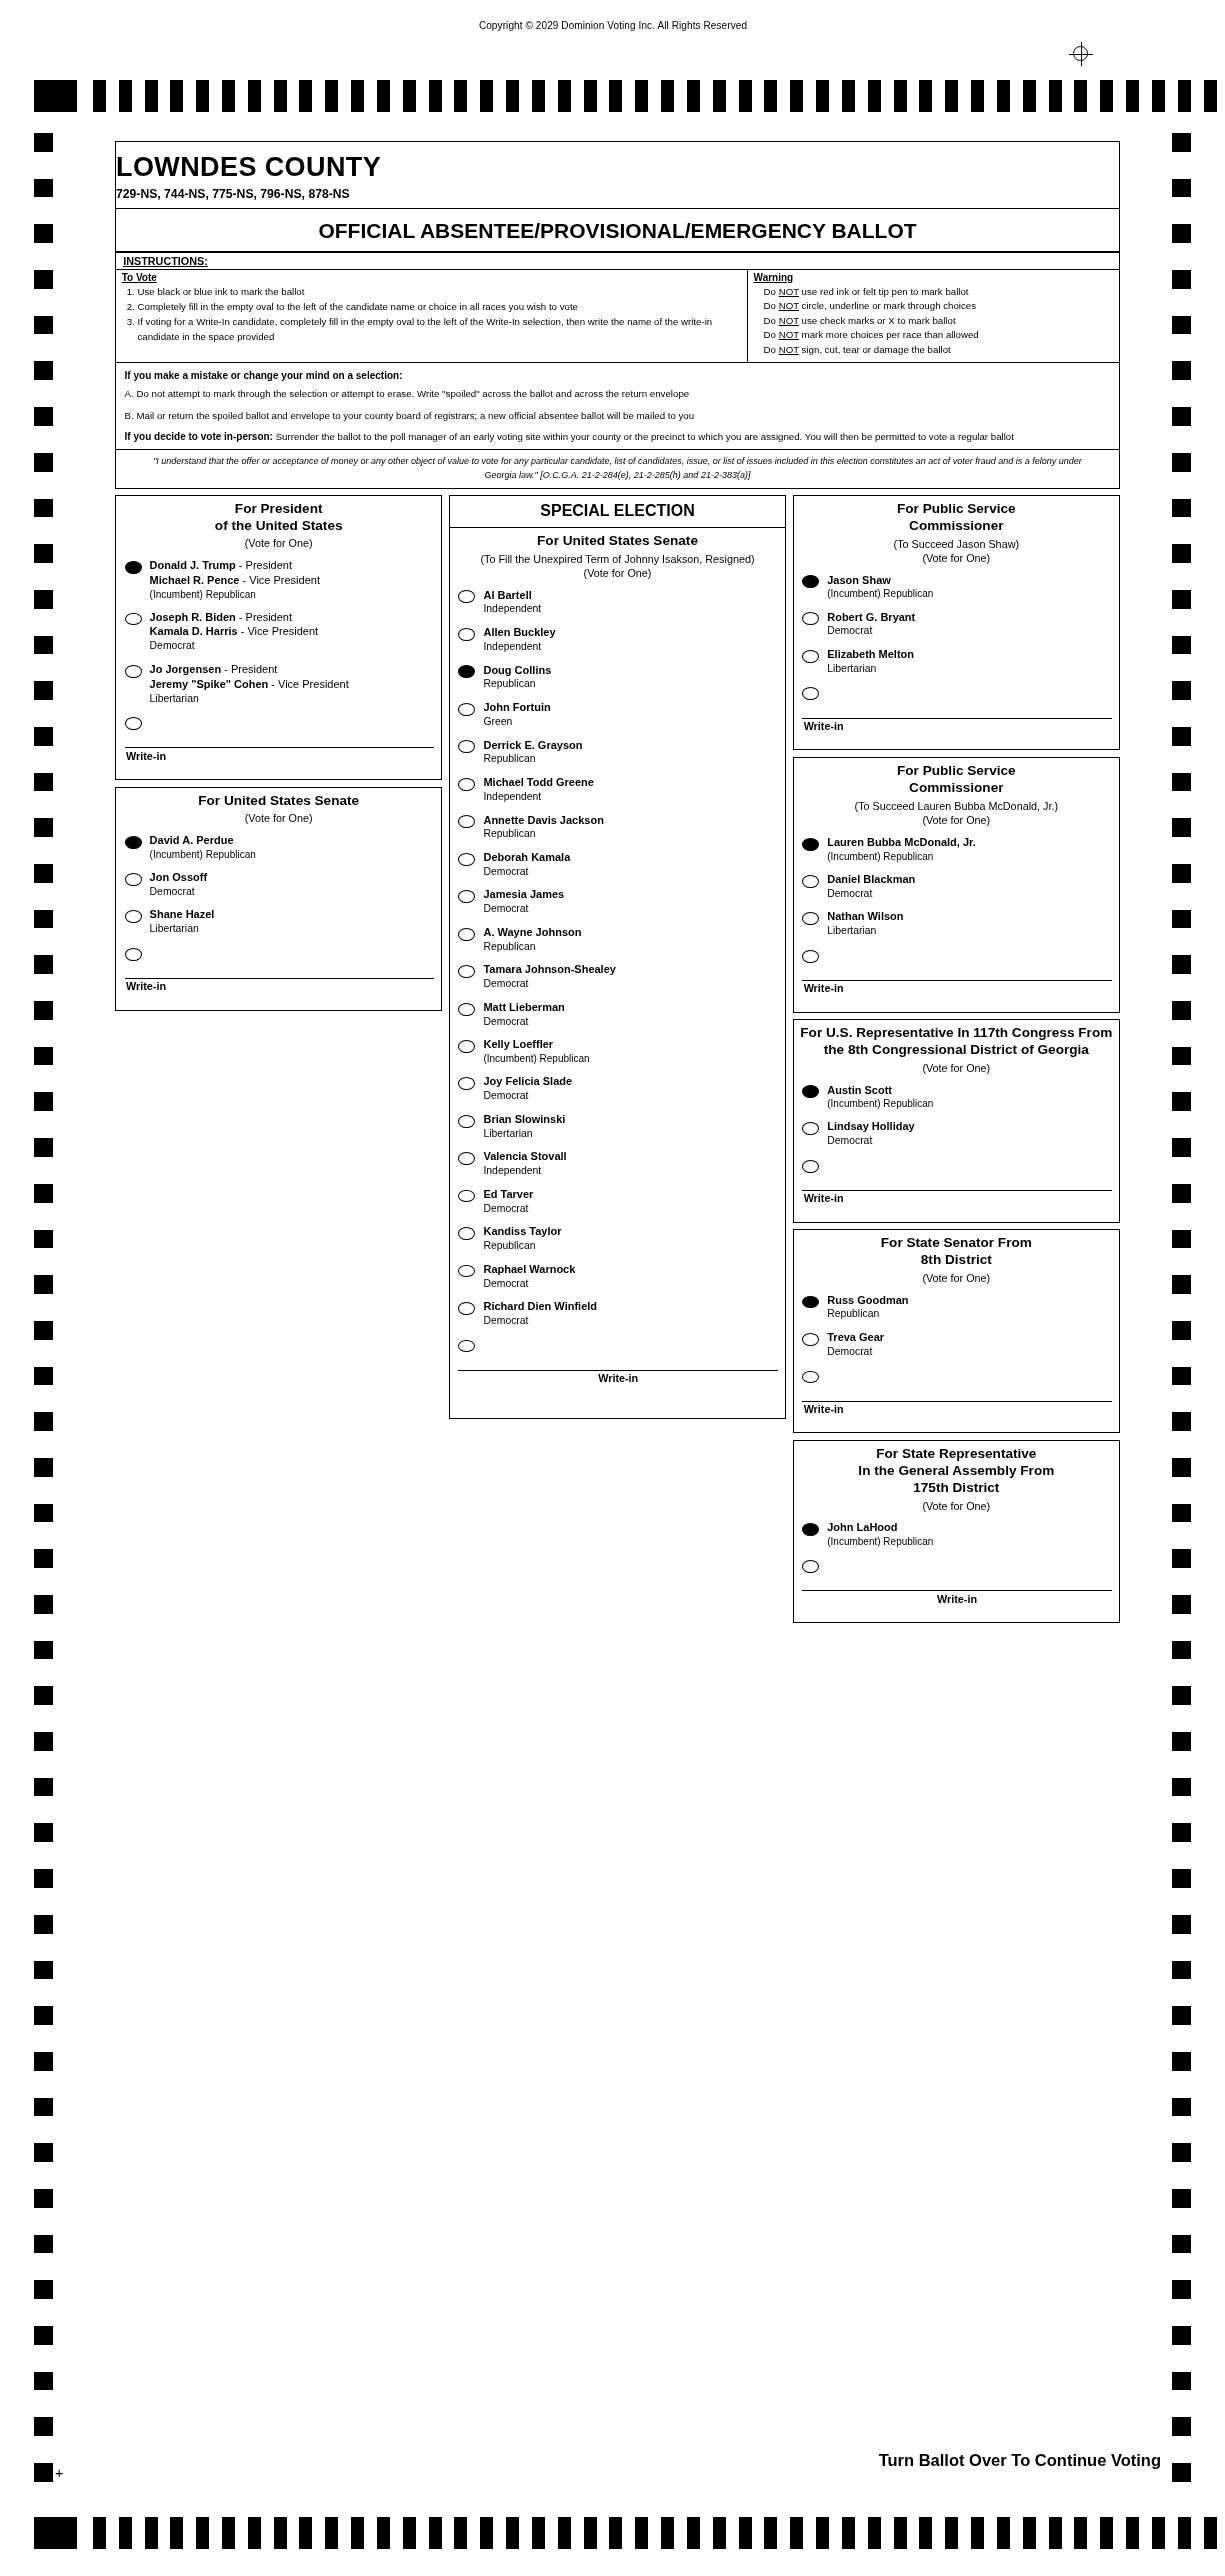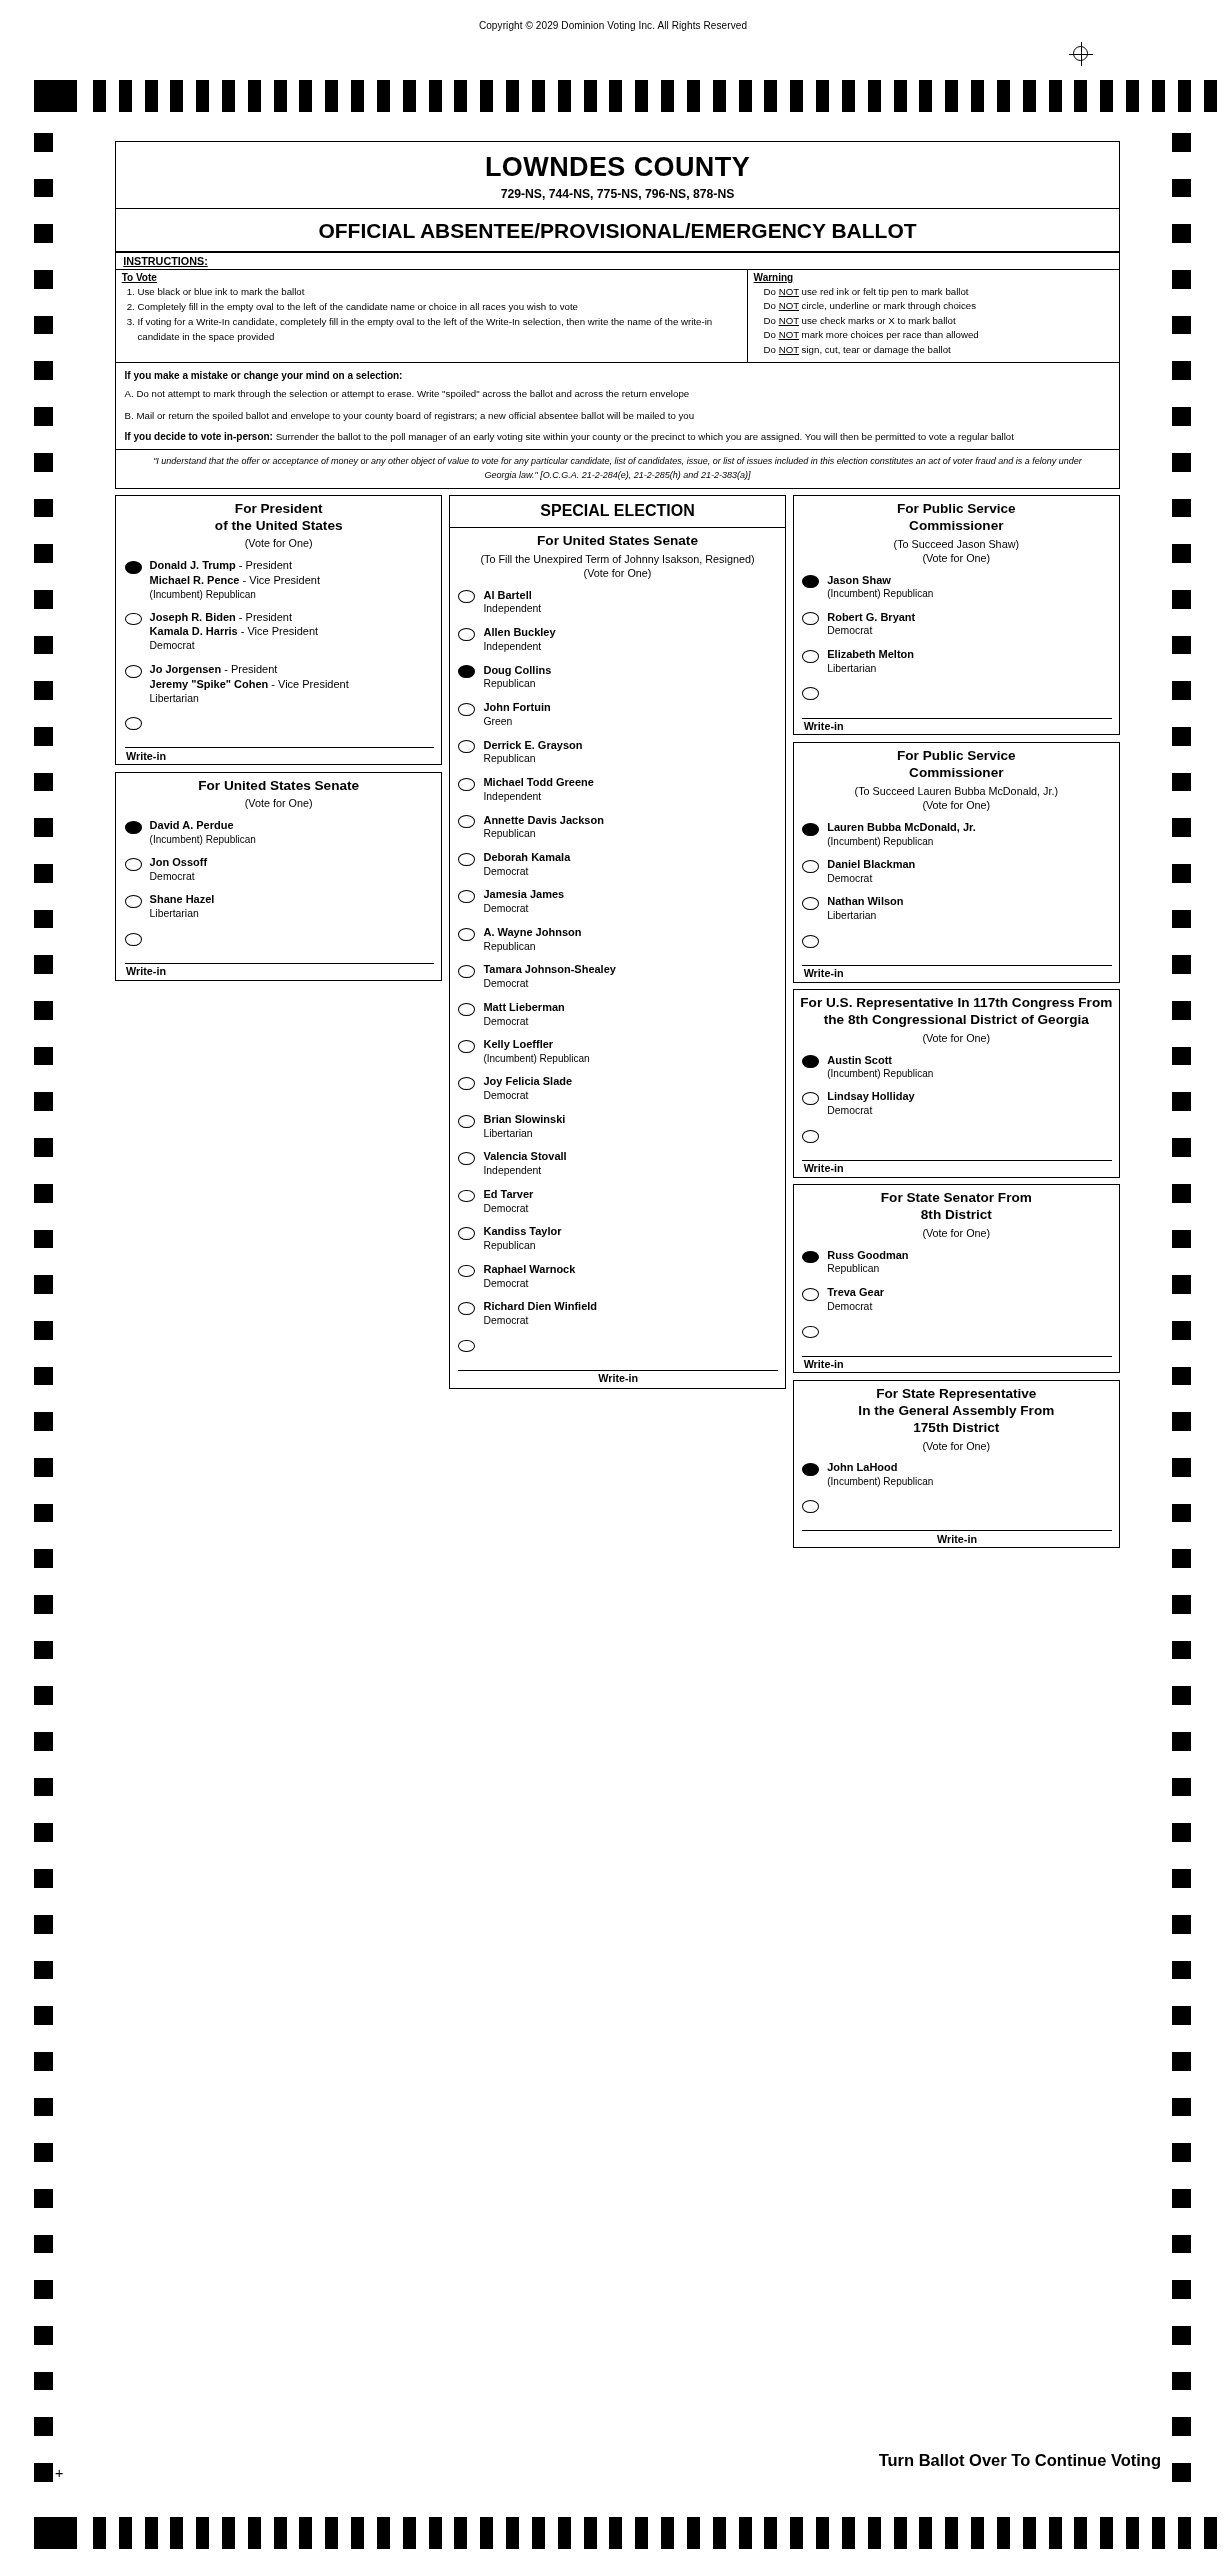--- a/index.html
+++ b/index.html
@@ -83,21 +83,21 @@
     position: absolute;
     left: 115px;
     top: 141px;
     width: 1005px;
   }
   .hdr-box {
     border: 1.4px solid #000;
     padding: 0;
   }
   .hdr-top {
-    text-align: center;
+    text-align: left;
     padding: 10px 0 7.2px;
     border-bottom: 1.4px solid #000;
   }
   .county {
     font-size: 27px;
     font-weight: bold;
     letter-spacing: 0.4px;
   }
   .county-codes {
     font-size: 12.2px;
@@ -183,21 +183,21 @@
     align-items: flex-start;
   }
   .col { box-sizing: border-box; }
   .col-left  { width: 33%; }
   .col-mid   { width: 34%; margin: 0 6.5px; }
   .col-right { width: 33%; }
 
   .contest {
     border: 1.1px solid #000;
     margin-bottom: 6.5px;
-    padding-bottom: 1px;
+    padding-bottom: 16px;
     background: #fff;
   }
   .contest-title {
     text-align: center;
     font-weight: bold;
     font-size: 13.6px;
     line-height: 1.25;
     padding: 5px 4.3px 1.4px;
   }
   .contest-sub {

